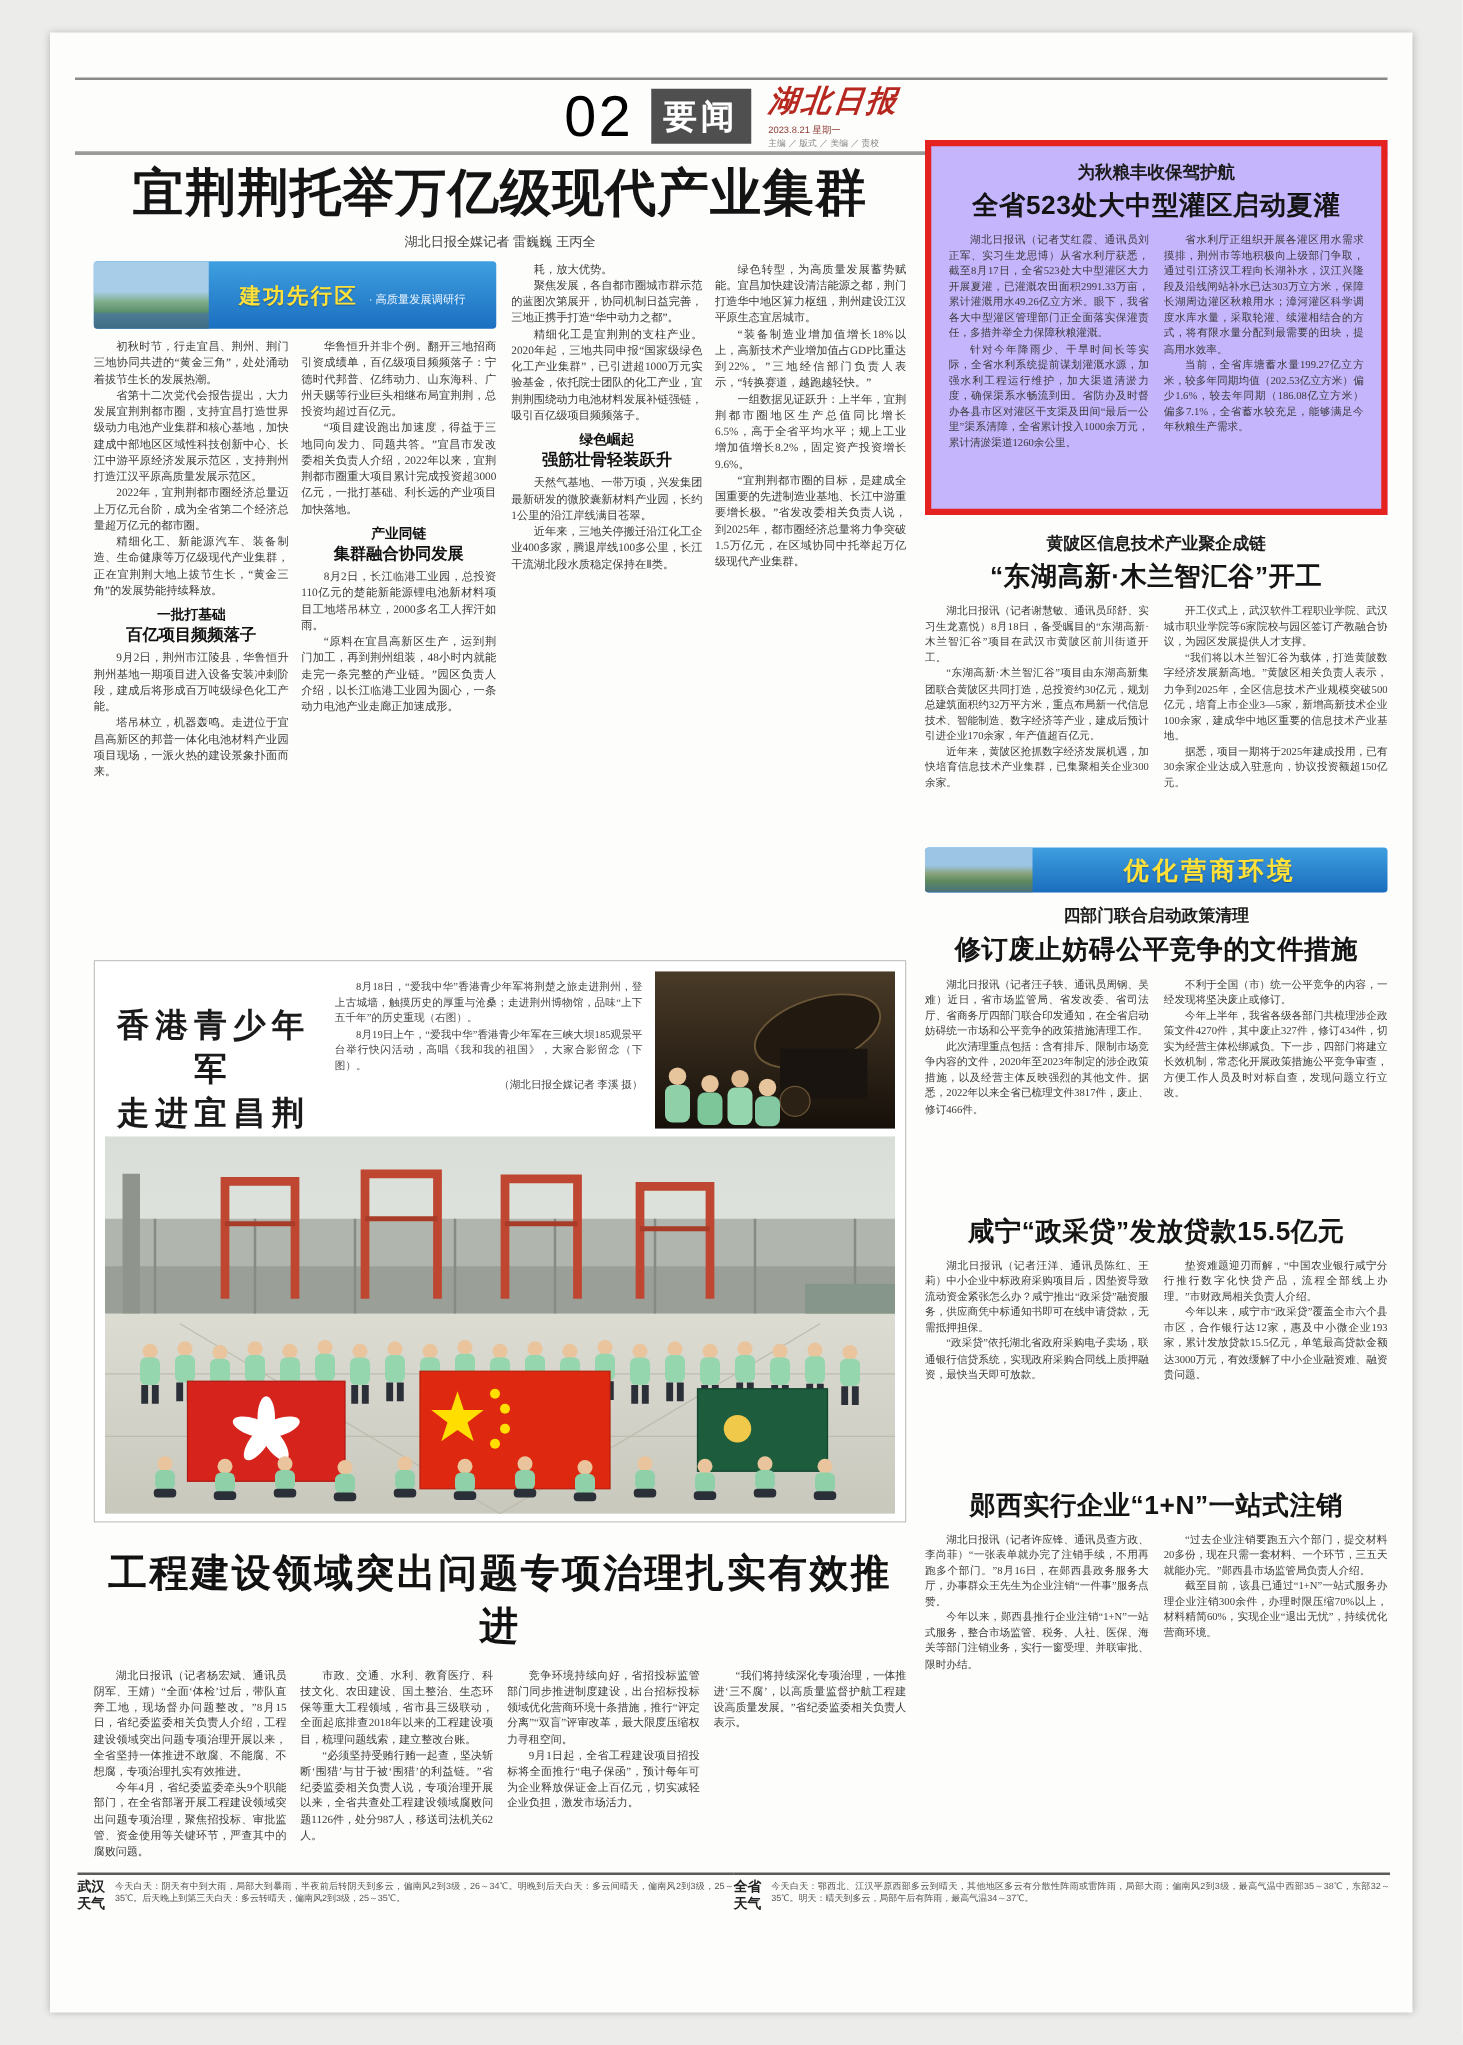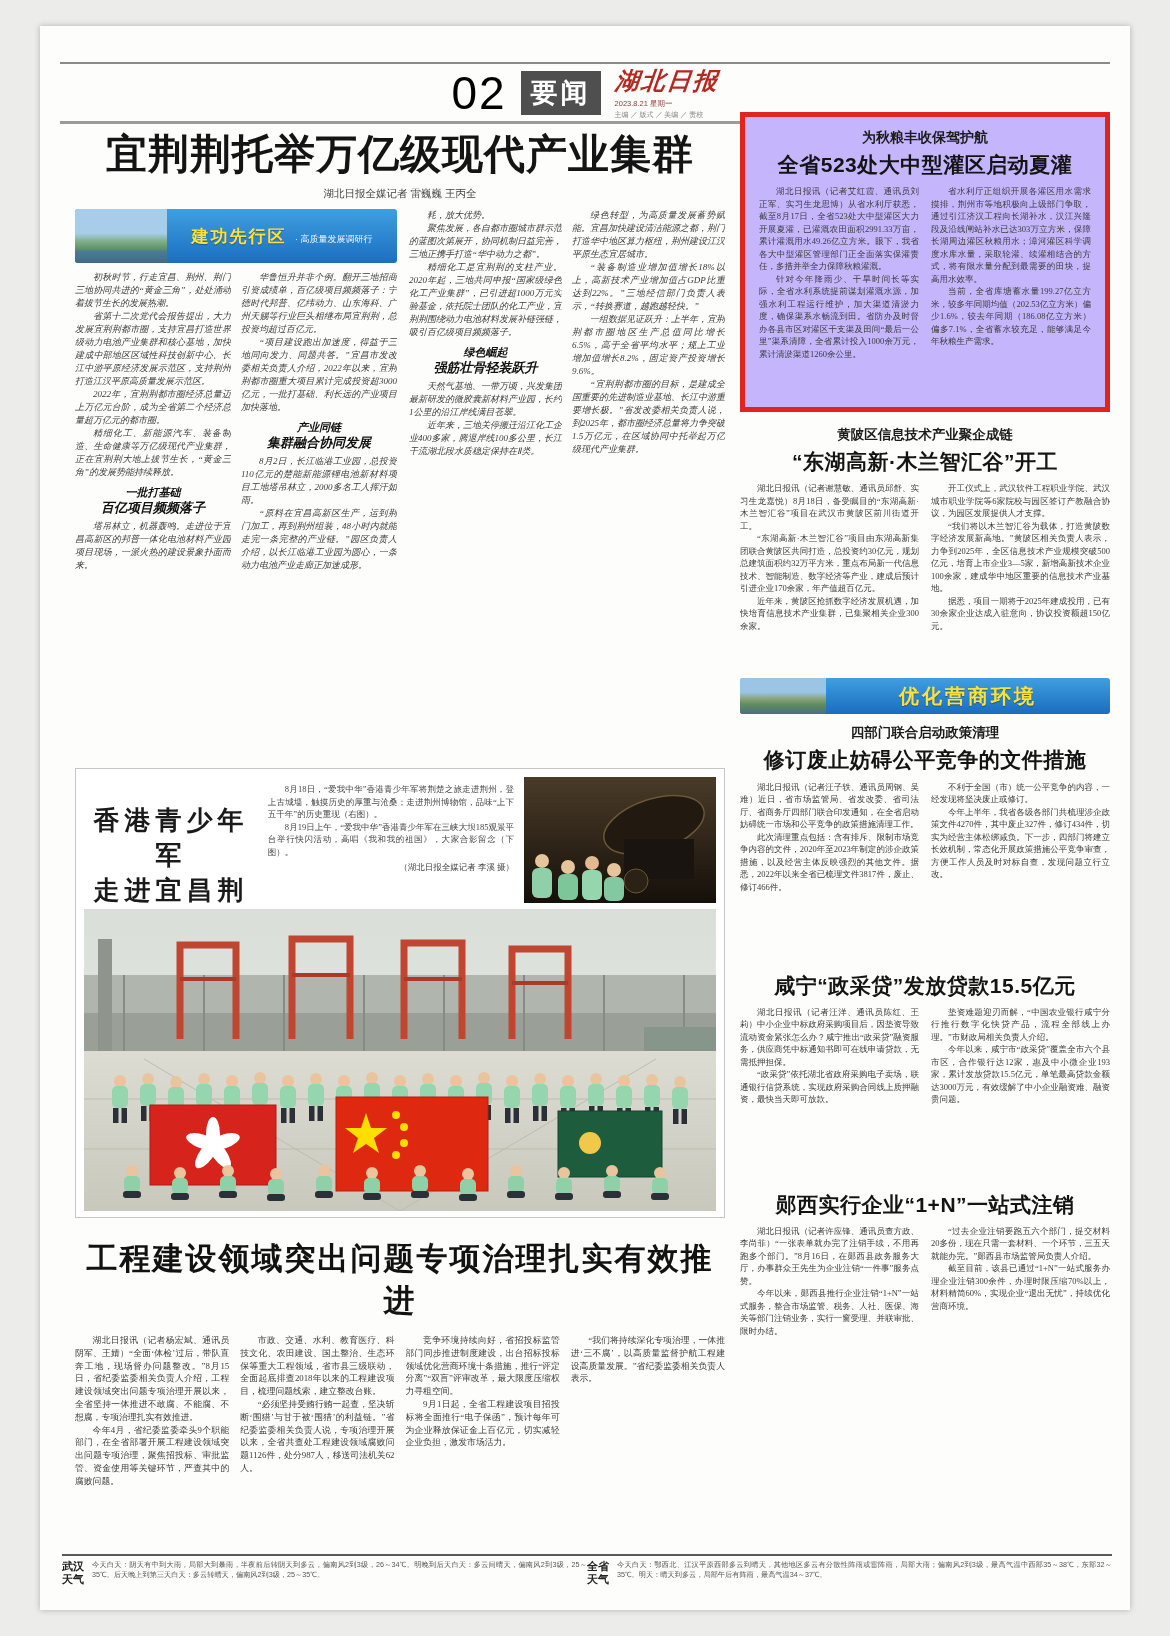--- a/index.html
+++ b/index.html
@@ -46,21 +46,21 @@
   .lead-left { width:322px; }
   .lead-right { width:316px; }
   .series-banner { height:54px; border-radius:3px; display:flex; align-items:center;
     background:linear-gradient(180deg,#3f9fe0,#1b6fc0); overflow:hidden; margin-bottom:8px; }
   .series-thumb { width:92px; height:100%; flex:none;
     background:linear-gradient(180deg,#a8cde8 45%, #7fae8a 60%, #5b8e6b 75%, #4c7c94 78%, #3f6c84 100%); }
   .series-text { flex:1; text-align:center; }
   .series-title { color:#ffe13a; font-weight:900; font-size:17px; letter-spacing:2px;
     display:inline; text-shadow:0 1px 1px rgba(0,0,0,.3); }
   .series-sub { color:#eef6ff; font-size:9px; display:inline; margin-left:4px; }
-  .lead-cols { display:flex; gap:10px;font-style:italic; }
+  .lead-cols { display:flex; gap:10px; }
   .lead-left .col { height:414px; }
   .lead-right .col { height:478px; }
   
   .rail { position:absolute; left:700px; top:86px; width:370px; z-index:2; }
   .red-box { border:5px solid #e42320; background:#c4b5fd; padding:12px 14px 10px; }
   .red-box .kicker { font-size:14px; }
   .rail-headline { text-align:center; font-size:21px; font-weight:900; color:#141414;
     letter-spacing:.5px; margin:5px 0 8px; line-height:1.2; }
   .rail .cols { gap:12px; }
   .rail .col { font-size:8.5px; line-height:12.5px; }
@@ -90,21 +90,21 @@
   .museum { flex:1; }
   .feature-photo { margin-top:6px; }
   
   .bottom-story { position:absolute; left:35px; top:1206px; width:650px; }
   .bottom-kicker { text-align:center; font-size:15px; color:#2a2a2a; letter-spacing:1px; }
   .bottom-headline { text-align:center; font-size:31px; font-weight:900; color:#121212;
     letter-spacing:2px; margin:6px 0 12px; }
   .bottom-cols { display:flex; gap:11px; }
   .bottom-cols .col { height:234px; font-size:8.8px; line-height:12.8px; }
   
-  .weather { position:absolute; left:22px; right:18px; top:1528px; display:flex; }
+  .weather { position:absolute; left:22px; right:18px; top:1472px; display:flex; }
   .weather-block { flex:1; border-top:2px solid #5a5a5a; padding-top:4px; display:flex; gap:8px; }
   .weather-label { font-weight:900; font-size:11px; color:#222; line-height:1.2; flex:none; }
   .weather-text { font-size:7.2px; line-height:10px; color:#555; text-align:justify; }
   svg { display:block; }
 </style>
 </head>
 <body>
 
 <div class="paper">
 
@@ -133,20 +133,21 @@
         <div class="lead-cols">
           <div class="col">
               <p class="para">初秋时节，行走宜昌、荆州、荆门三地协同共进的“黄金三角”，处处涌动着拔节生长的发展热潮。</p>
               <p class="para">省第十二次党代会报告提出，大力发展宜荆荆都市圈，支持宜昌打造世界级动力电池产业集群和核心基地，加快建成中部地区区域性科技创新中心、长江中游平原经济发展示范区，支持荆州打造江汉平原高质量发展示范区。</p>
               <p class="para">2022年，宜荆荆都市圈经济总量迈上万亿元台阶，成为全省第二个经济总量超万亿元的都市圈。</p>
               <p class="para">精细化工、新能源汽车、装备制造、生命健康等万亿级现代产业集群，正在宜荆荆大地上拔节生长，“黄金三角”的发展势能持续释放。</p>
               <div class="subhead">
                 <div class="subhead-kicker">一批打基础</div>
                 <div class="subhead-title">百亿项目频频落子</div>
               </div>
+              <p class="para">9月2日，荆州市江陵县，华鲁恒升荆州基地一期项目进入设备安装冲刺阶段，建成后将形成百万吨级绿色化工产能。</p>
               <p class="para">塔吊林立，机器轰鸣。走进位于宜昌高新区的邦普一体化电池材料产业园项目现场，一派火热的建设景象扑面而来。</p>
             </div>
           <div class="col">
               <p class="para">华鲁恒升并非个例。翻开三地招商引资成绩单，百亿级项目频频落子：宁德时代邦普、亿纬动力、山东海科、广州天赐等行业巨头相继布局宜荆荆，总投资均超过百亿元。</p>
               <p class="para">“项目建设跑出加速度，得益于三地同向发力、同题共答。”宜昌市发改委相关负责人介绍，2022年以来，宜荆荆都市圈重大项目累计完成投资超3000亿元，一批打基础、利长远的产业项目加快落地。</p>
               <div class="subhead">
                 <div class="subhead-kicker">产业同链</div>
                 <div class="subhead-title">集群融合协同发展</div>
               </div>
               <p class="para">8月2日，长江临港工业园，总投资110亿元的楚能新能源锂电池新材料项目工地塔吊林立，2000多名工人挥汗如雨。</p>

